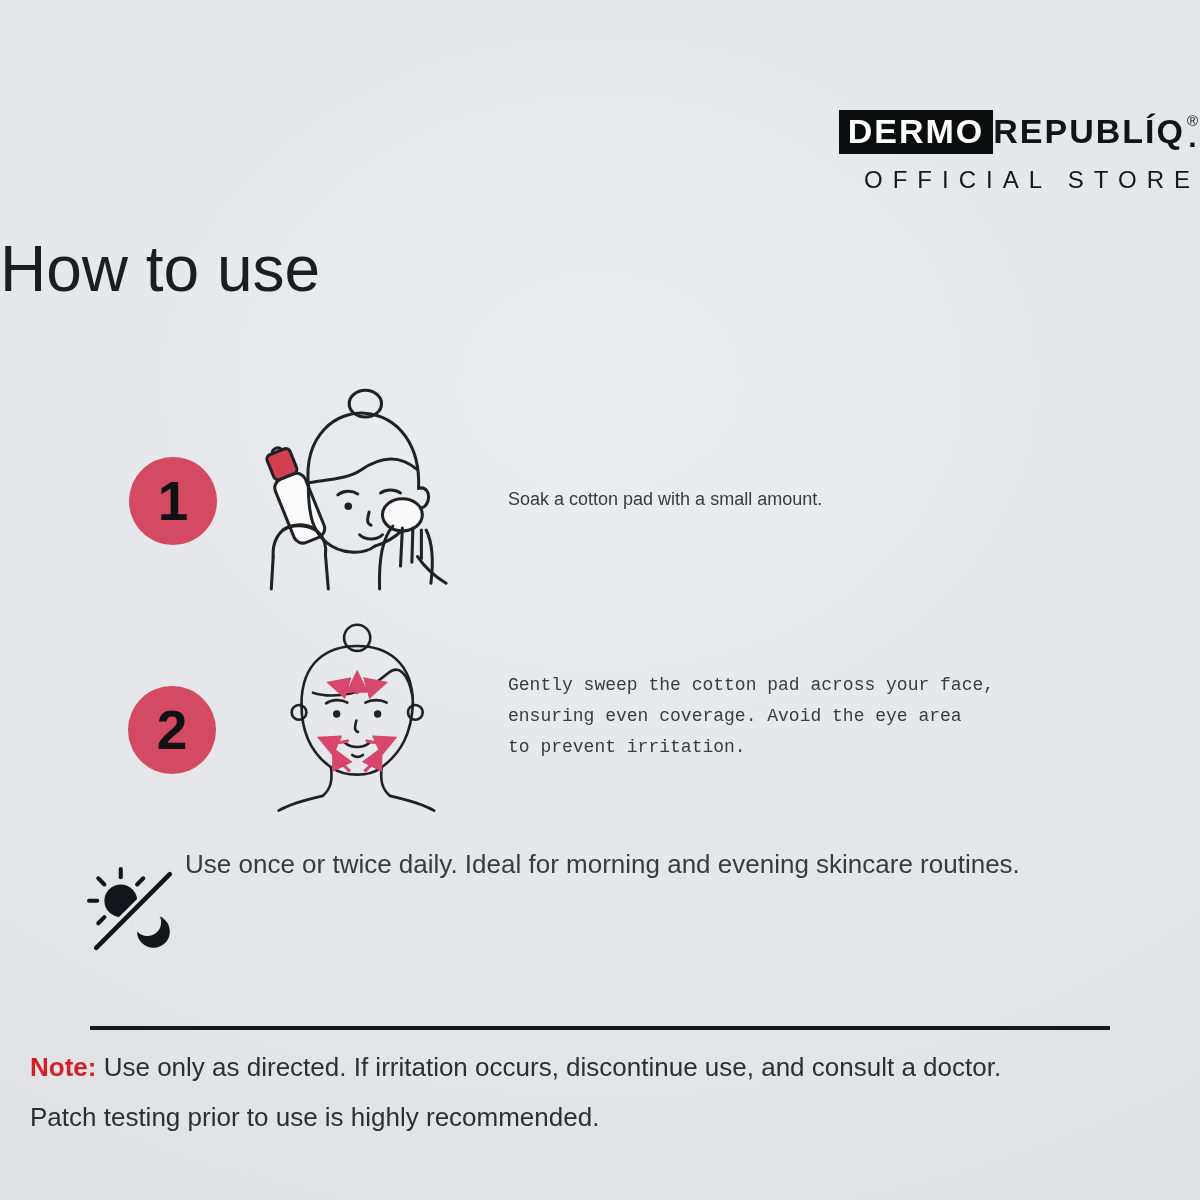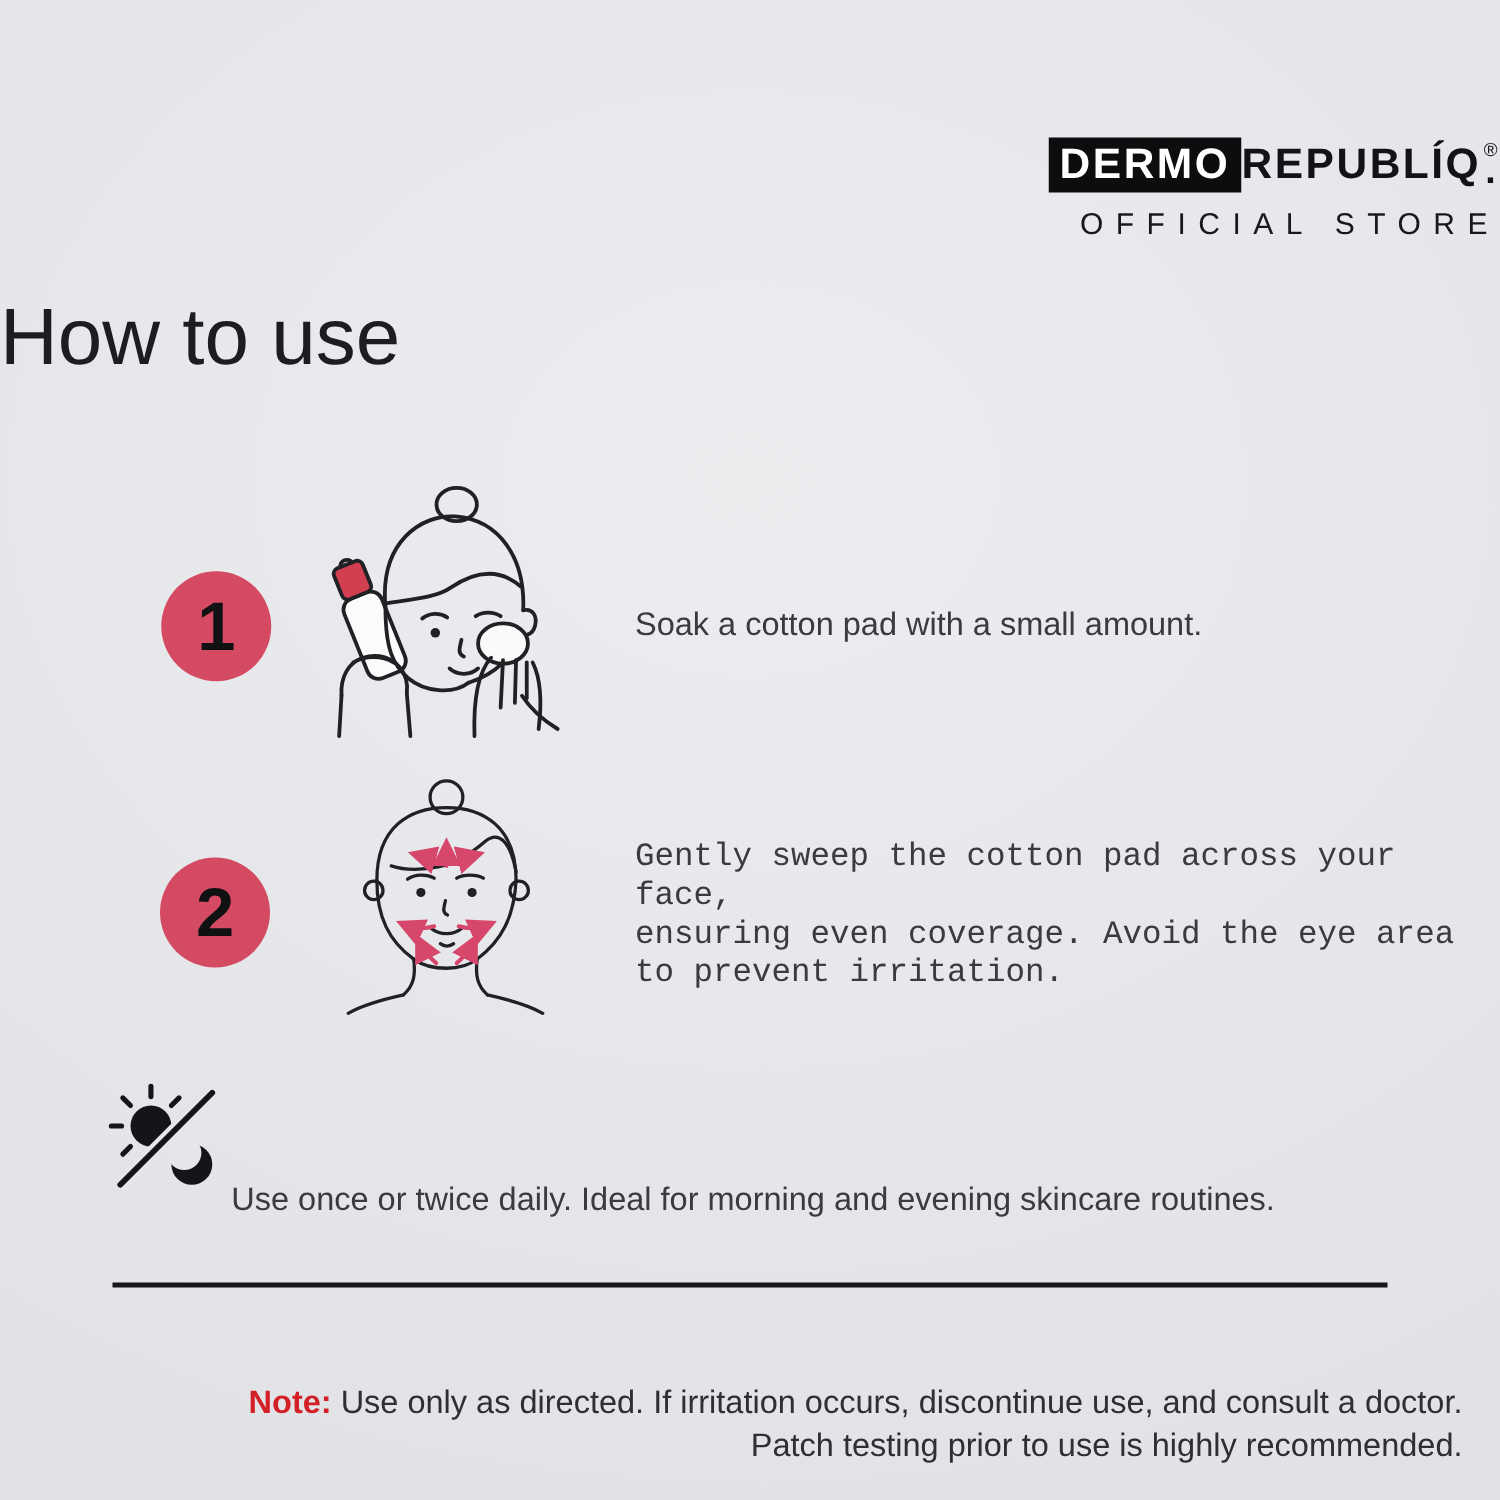--- a/index.html
+++ b/index.html
@@ -41,39 +41,39 @@
     background:#d44a63;display:flex;align-items:center;justify-content:center;
     color:#101113;font-size:55px;font-weight:800;
   }
   .badge-1{left:129px;top:457px;}
   .badge-2{left:128px;top:686px;}
   .ill{position:absolute;}
   .ill-1{left:258px;top:386px;}
   .ill-2{left:272px;top:622px;}
   .step-text{
     position:absolute;left:508px;
-    font-size:26px;line-height:31px;color:#3a3b3f;
+    font-size:18px;line-height:31px;color:#3a3b3f;
     white-space:pre-line;
   }
   .step-text-1{top:484px;}
   .step-text-2{top:670px;font-family:Liberation Mono, monospace;}
   
   .dn-icon{position:absolute;left:86px;top:864px;}
   .freq-text{
-    position:absolute;left:185px;top:944px;
+    position:absolute;left:185px;top:849px;
     font-size:26px;color:#3a3b3f;
   }
   
   .divider{
     position:absolute;left:90px;top:1026px;width:1020px;height:4px;
     background:#16171a;
   }
   .note{
-    position:absolute;left:30px;top:1104px;width:1140px;
-    text-align:right;font-size:26px;line-height:35px;color:#2e2f33;
+    position:absolute;left:30px;top:1042px;width:1140px;
+    text-align:left;font-size:26px;line-height:50px;color:#2e2f33;
   }
   .note-label{color:#d32026;font-weight:700;}
   .note-text{white-space:pre-line;}
 </style>
 </head>
 <body>
 
 <div class="canvas">
 
   <div class="logo-wrap">

